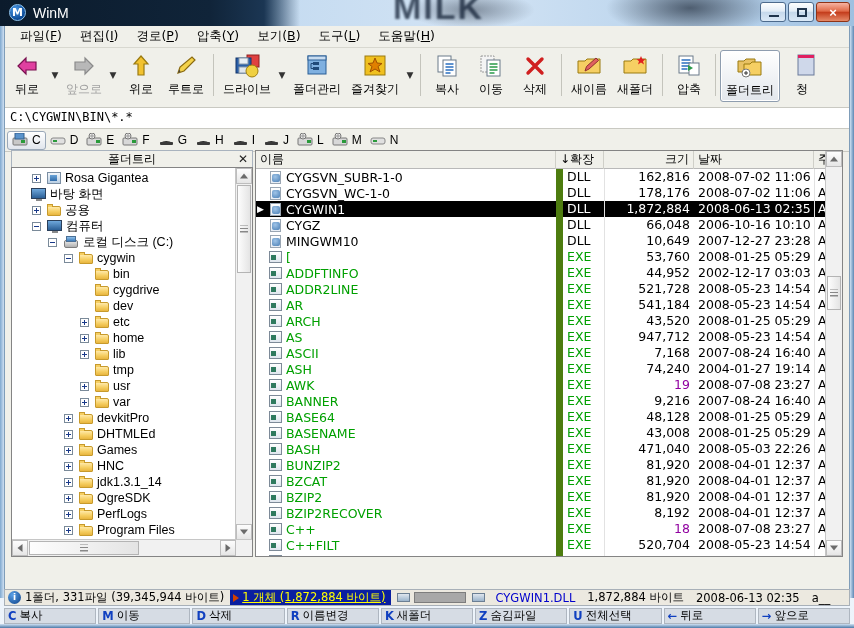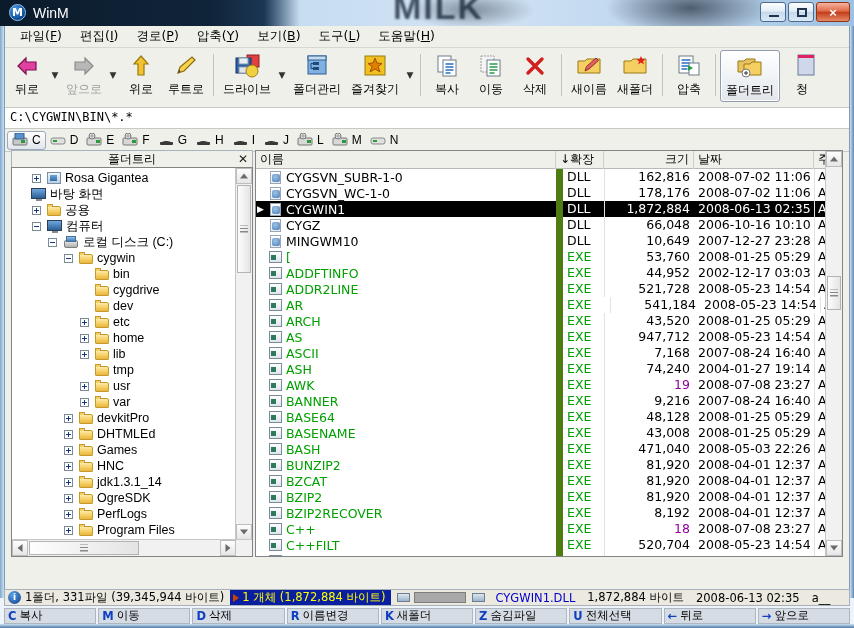--- a/index.html
+++ b/index.html
@@ -181,21 +181,21 @@
   .black{color:#000;}
   .purple{color:#9000a0;}
 
   
   .statusbar{position:absolute;left:4px;bottom:22px;width:846px;height:17px;
      background:#ece9e0;border:1px solid #a8b0b8;box-sizing:border-box;display:flex;align-items:center;font-size:11.5px;}
   .sb-i{width:13px;height:13px;border-radius:50%;background:radial-gradient(circle at 35% 30%,#5aa0e8,#0b3f86);
         color:#fff;font-size:9px;font-weight:bold;text-align:center;line-height:13px;margin:0 4px 0 3px;flex:none;}
   .sb-txt{color:#000;white-space:nowrap;}
   .sb-selected{background:#0a1fa0;color:#ffff00;padding:1px 5px 1px 3px;margin-left:6px;
-     display:flex;align-items:center;gap:3px;white-space:nowrap;height:15px;box-sizing:border-box;}
+     display:flex;align-items:center;gap:3px;white-space:nowrap;height:15px;box-sizing:border-box;text-decoration:underline;}
   .sb-selected .tri{width:0;height:0;border-left:6px solid #d04000;border-top:4px solid transparent;border-bottom:4px solid transparent;}
   .sb-mini{width:14px;height:13px;margin-left:6px;flex:none;position:relative;}
   .sb-mini:before{content:"";position:absolute;left:0;top:2px;width:13px;height:9px;
      background:linear-gradient(to bottom,#dfe6ee,#9bb4cc);border:1px solid #6b7f94;box-sizing:border-box;}
   .sb-prog{width:52px;height:11px;background:#a8a8a8;border:1px solid #7d7d7d;margin-left:3px;box-sizing:border-box;flex:none;}
   .sb-file{color:#0000cc;margin-left:10px;white-space:nowrap;}
   .sb-meta{color:#000;margin-left:12px;white-space:nowrap;}
 
   .fnbar{position:absolute;left:4px;bottom:4px;width:846px;height:17px;display:flex;gap:2px;align-items:center;}
   .fnk{flex:1;height:16px;background:#d6dce4;border:1px solid #aeb6c0;box-sizing:border-box;
@@ -773,21 +773,21 @@
                 <div class="cdate black" style="width: 120px;">2008-05-23 14:54</div>
                 <div class="cattr black" style="width: 28px;">Ap.</div>
               </div>
               <div class="row">
                 <span class="marker"></span>
                 <div class="cname" style="width: 291px;">
                   <span class="exeicon"></span>
                   <span class="green">AR</span>
                 </div>
                 <div class="cext green" style="width: 48px;">EXE</div>
-                <div class="csize black" style="width: 90px; margin-left: 6px;">541,184</div>
+                <div class="csize black" style="width: 90px;">541,184</div>
                 <div class="cdate black" style="width: 120px;">2008-05-23 14:54</div>
                 <div class="cattr black" style="width: 28px;">Ap.</div>
               </div>
               <div class="row">
                 <span class="marker"></span>
                 <div class="cname" style="width: 291px;">
                   <span class="exeicon"></span>
                   <span class="green">ARCH</span>
                 </div>
                 <div class="cext green" style="width: 48px;">EXE</div>

